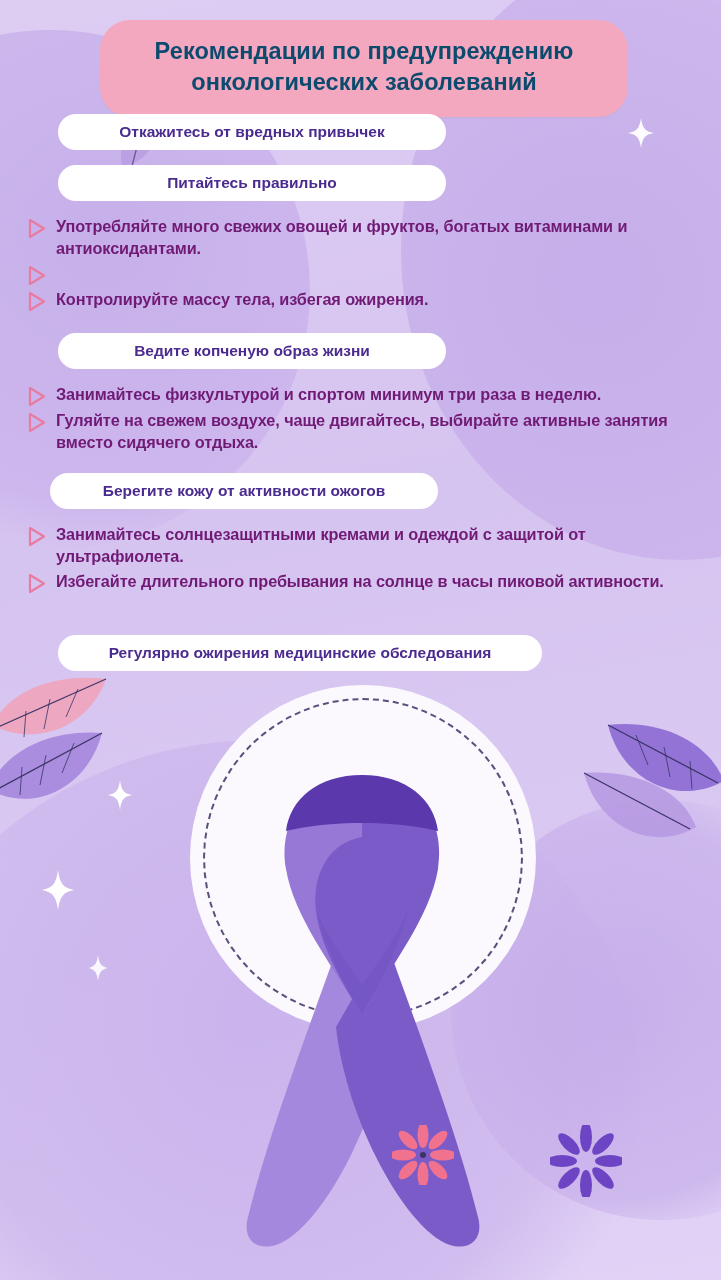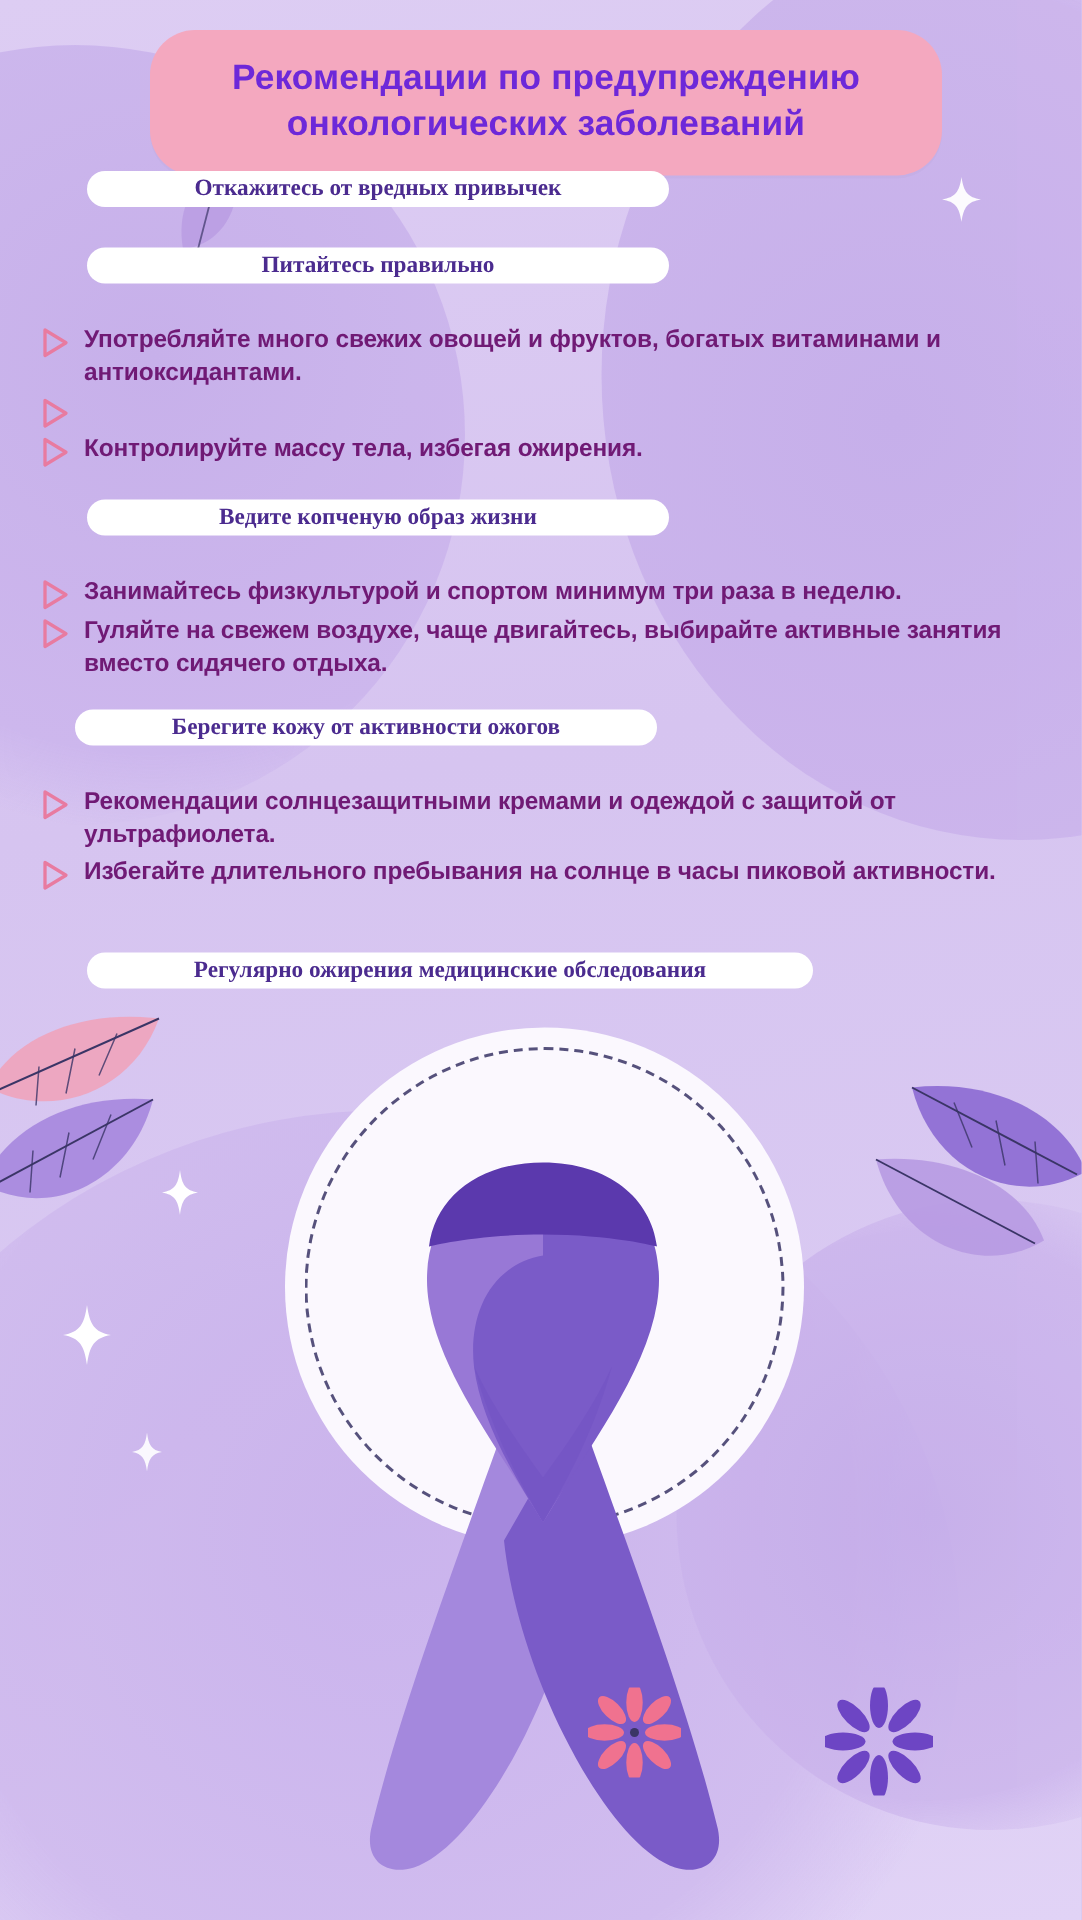--- a/index.html
+++ b/index.html
@@ -57,47 +57,46 @@
   .header-card {
     position: absolute;
     left: 100px;
     top: 20px;
     width: 528px;
     padding: 16px 22px 18px;
     box-sizing: border-box;
     background: #f4a8bf;
     border-radius: 30px;
     text-align: center;
-    color: #6d28d9;
+    color: #0c4a6e;
     font-weight: bold;
     font-size: 23.5px;
     line-height: 1.33;
     letter-spacing: .1px;
     box-shadow: 0 2px 0 rgba(0,0,0,0.02);
   }
   .header-card .line {
     display: block;
   }
 
   
   .pill {
     position: absolute;
     background: #ffffff;
     border-radius: 22px;
-    height: 24px;
+    height: 36px;
     display: flex;
     align-items: center;
     justify-content: center;
     color: #4b2b8f;
     font-weight: bold;
     font-size: 15.5px;
     padding: 0 26px;
     box-sizing: border-box;
     white-space: nowrap;
-    font-family: Liberation Serif, serif;
   }
 
   
   .bullet-block {
     position: absolute;
     left: 28px;
     width: 670px;
   }
   .bullet-row {
     display: flex;
@@ -215,21 +214,21 @@
   </div>
 </div>
 
 <div class="pill" style="left:50px; top:473px; width:388px;">Берегите кожу от активности ожогов</div>
 
 <div class="bullet-block" style="top:523px;">
   <div class="bullet-row">
     <svg class="bullet-arrow" viewBox="0 0 20 21">
       <path d="M2 2 L16 10.5 L2 19 Z" fill="none" stroke="#e87ba0" stroke-width="2.2" stroke-linejoin="round"></path>
     </svg>
-    <div class="bullet-text">Рекомендации солнцезащитными кремами и одеждой с защитой от ультрафиолета.</div>
+    <div class="bullet-text">Занимайтесь солнцезащитными кремами и одеждой с защитой от ультрафиолета.</div>
   </div>
   <div class="bullet-row">
     <svg class="bullet-arrow" viewBox="0 0 20 21">
       <path d="M2 2 L16 10.5 L2 19 Z" fill="none" stroke="#e87ba0" stroke-width="2.2" stroke-linejoin="round"></path>
     </svg>
     <div class="bullet-text">Избегайте длительного пребывания на солнце в часы пиковой активности.</div>
   </div>
 </div>
 
 <div class="pill" style="left:58px; top:635px; width:484px;">Регулярно ожирения медицинские обследования</div>

